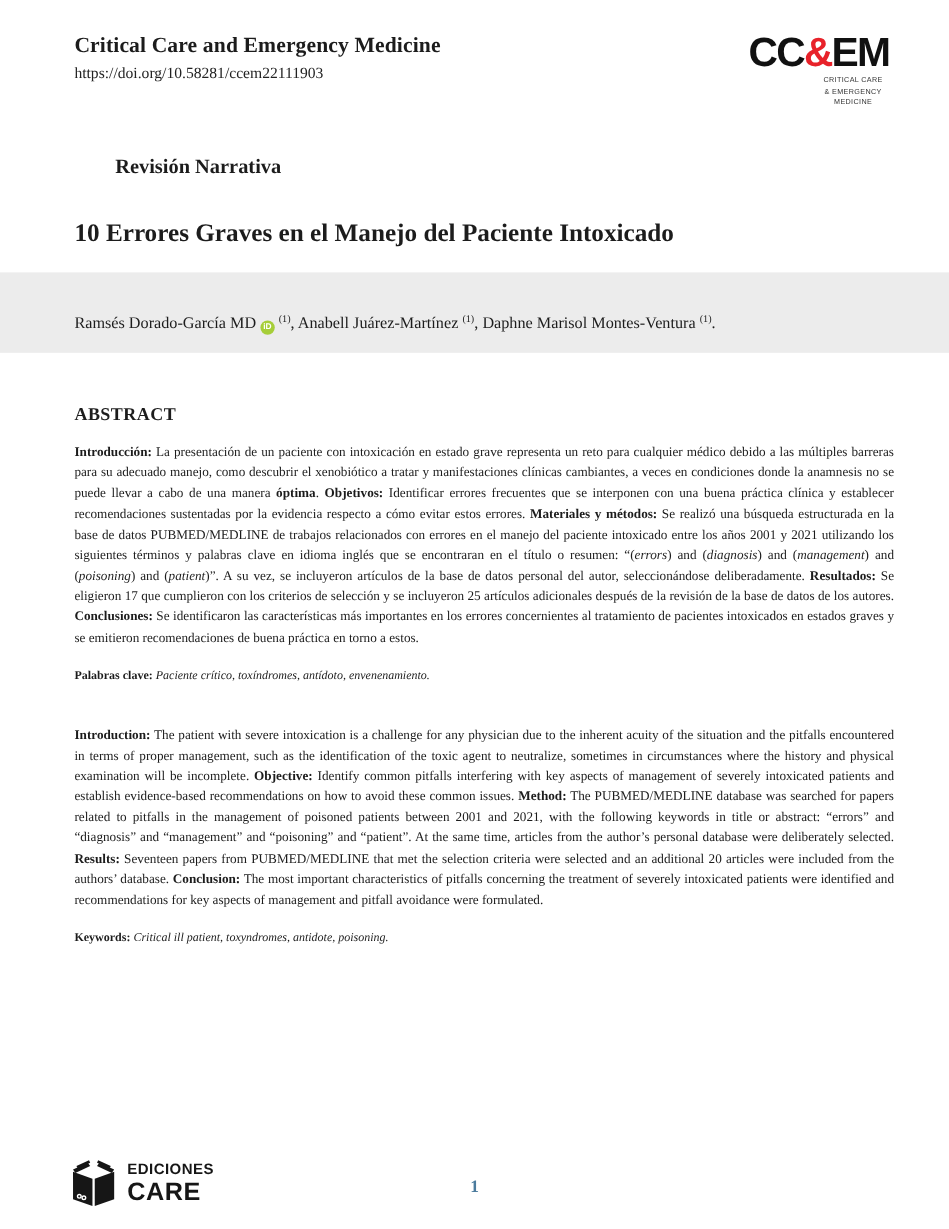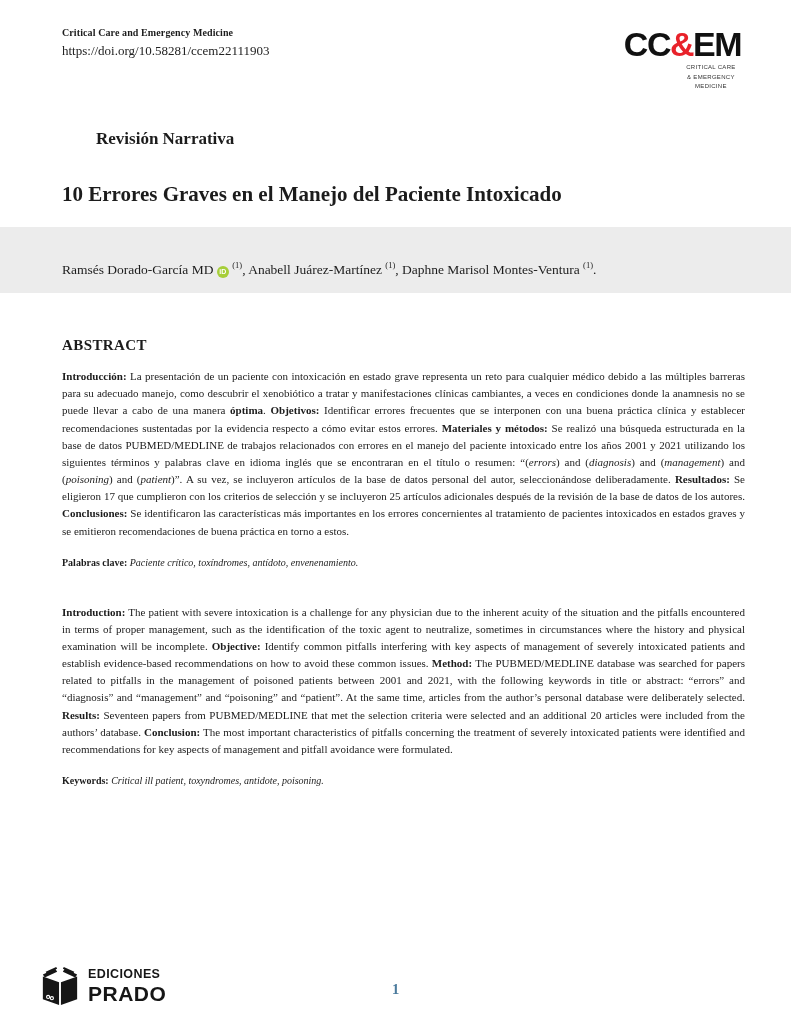--- a/index.html
+++ b/index.html
@@ -11,21 +11,21 @@
     font-family:"Liberation Serif","DejaVu Serif",serif;
     color:#1c1c1c;
     overflow:hidden;
     margin:0 auto;
   }
   
   .header {
     display:flex; justify-content:space-between; align-items:flex-start;
     padding:27px 50px 0 62px;
   }
-  .journal-name { font-weight:bold; font-size:10px; letter-spacing:.1px; }
+  .journal-name { font-weight:bold; font-size:18px; letter-spacing:.1px; }
   .journal-doi  { font-size:13px; margin-top:5px; color:#222; }
   .logo { text-align:center; margin-top:1px; }
   .logo-main {
     font-family:"Liberation Sans","DejaVu Sans",sans-serif;
     font-weight:bold; font-size:34px; line-height:.95; letter-spacing:-1.5px;
     color:#111;
   }
   .logo-amp { color:#e8222a; }
   .logo-sub {
     font-family:"Liberation Sans","DejaVu Sans",sans-serif;
@@ -67,21 +67,21 @@
     font-size:11px; line-height:1.56;
     text-align:justify;
   }
   .section-body .b { font-weight:bold; }
   .section-body .i { font-style:italic; }
   .keywords-line { margin-top:17px; font-size:10px; }
   .keywords-line .b { font-weight:bold; }
   .keywords-line .i { font-style:italic; }
   
   .footer-logo {
-    position:absolute; left:39px; bottom:18px;
+    position:absolute; left:57px; bottom:18px;
     display:flex; align-items:center; gap:7px;
   }
   .book-icon svg { display:block; }
   .publisher-text {
     font-family:"Liberation Sans","DejaVu Sans",sans-serif;
     color:#161616; line-height:1;
   }
   .publisher-line1 { font-size:12.5px; font-weight:bold; letter-spacing:.4px; }
   .publisher-line2 { font-size:21px; font-weight:bold; letter-spacing:.5px; margin-top:2px; }
   .page-number {
@@ -142,18 +142,18 @@
         <path d="M40 11 L23 17 L23 41 L40 35 Z" fill="#161616"></path>
 
         <g stroke="#ffffff" stroke-width="1.2" fill="none">
           <circle cx="9.5" cy="32.5" r="1.6"></circle>
           <circle cx="13.5" cy="33.8" r="1.6"></circle>
         </g>
       </svg>
     </span>
     <span class="publisher-text">
       <div class="publisher-line1">EDICIONES</div>
-      <div class="publisher-line2">PRADO</div>
+      <div class="publisher-line2">CARE</div>
     </span>
   </div>
   <div class="page-number" style="color: rgb(75, 123, 157);">1</div>
 
 </div>
 
 </body></html>

